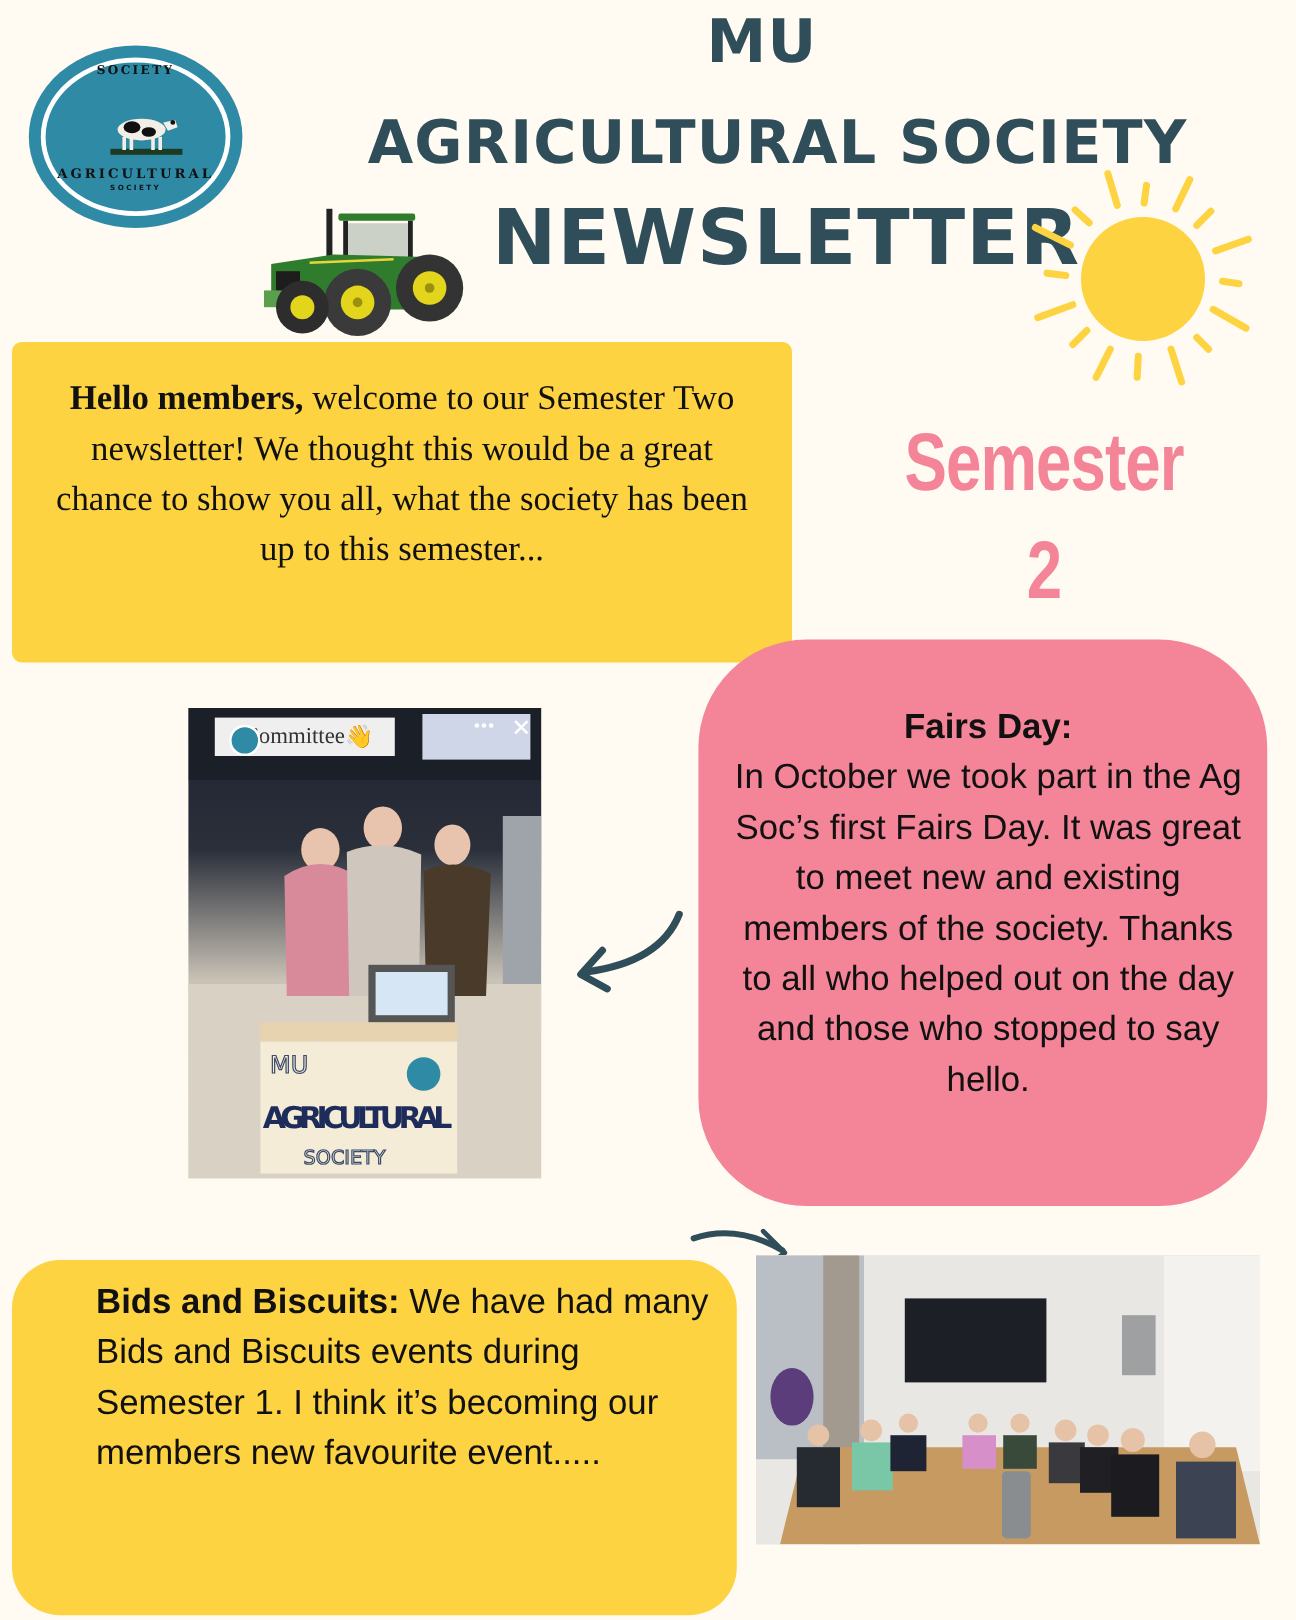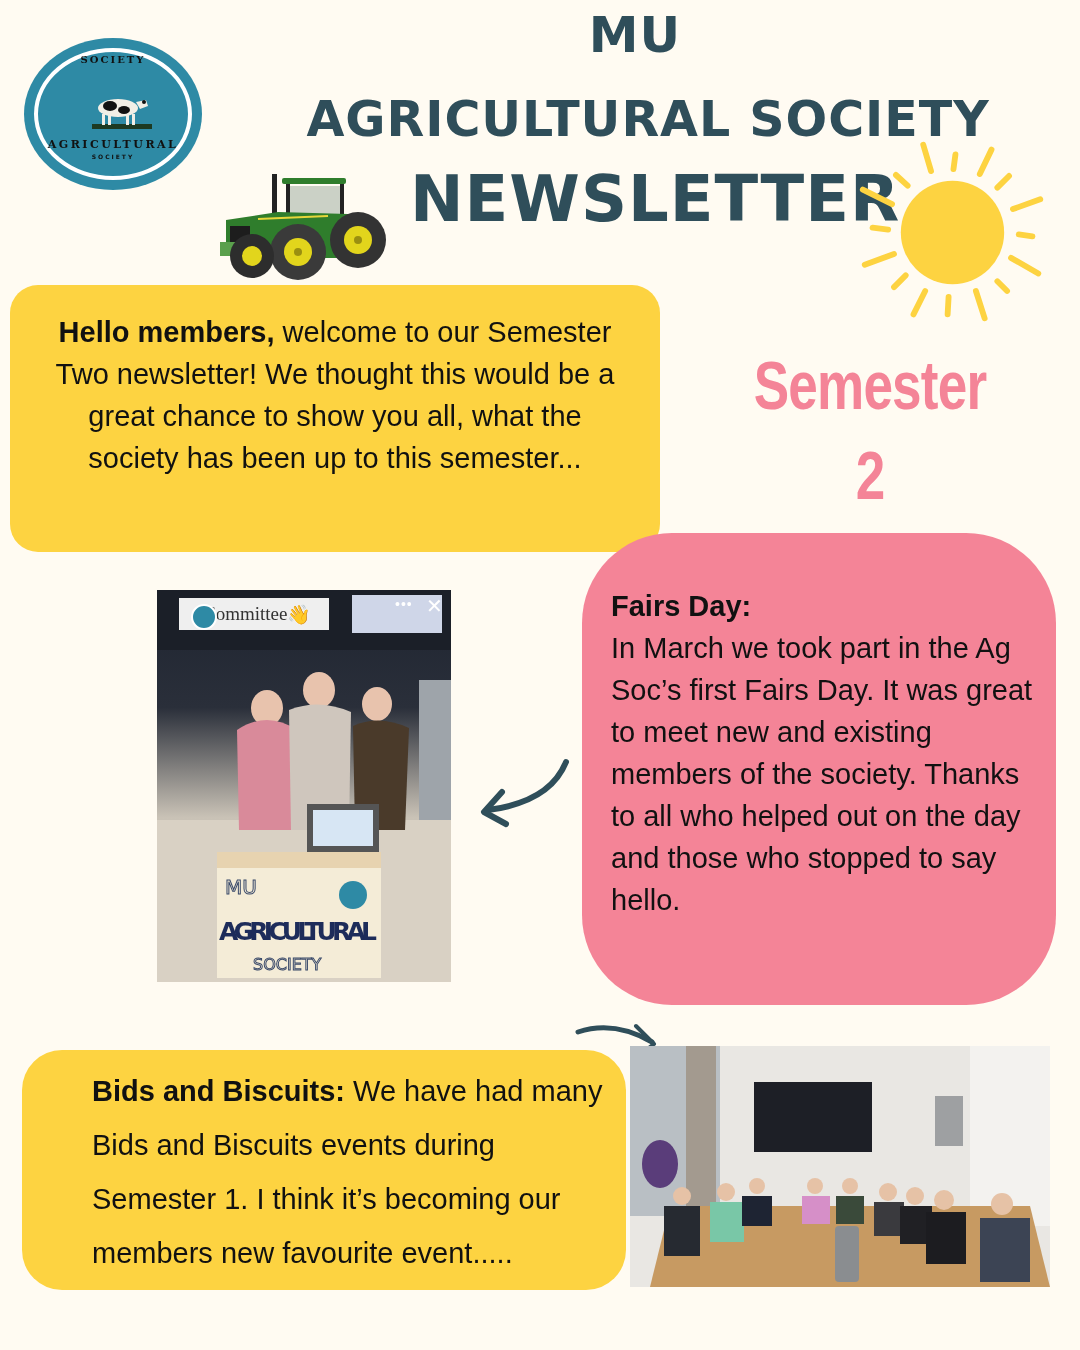--- a/index.html
+++ b/index.html
@@ -50,41 +50,41 @@
   .t2 { left: 238px; top: 86px; width: 820px; font-size: 50px; line-height: 66px; transform: scaleX(0.98); }
   .t3 { left: 410px; top: 166px; width: 460px; font-size: 64px; line-height: 66px; }
 
   .tractor { left: 218px; top: 172px; width: 170px; height: 112px; }
   .sun { left: 855px; top: 135px; width: 195px; height: 195px; }
 
   
   .bubble { box-sizing: border-box; }
   .b-hello {
     left: 10px; top: 285px; width: 650px; height: 267px;
-    background: #fdd341; border-radius: 28px;
+    background: #fdd341; border-radius: 8px;
     padding: 26px 30px; text-align: center;
-    font-family: Liberation Sans, sans-serif; font-size: 29px; line-height: 42px;
+    font-family: Liberation Serif, serif; font-size: 29px; line-height: 42px;
   }
   .semester {
     left: 700px; top: 340px; width: 340px; text-align: center;
     font-family: "Liberation Sans", sans-serif; font-weight: bold;
     font-size: 68px; line-height: 90px; color: #f48497;
     transform: scaleX(0.78); letter-spacing: -1px;
   }
   .b-fairs {
     left: 582px; top: 533px; width: 474px; height: 472px;
     background: #f48497; border-radius: 90px;
-    padding: 52px 20px 0 29px; text-align: left;
+    padding: 52px 20px 0 29px; text-align: center;
     font-size: 29px; line-height: 42px;
   }
   .b-bids {
-    left: 10px; top: 1050px; width: 604px; height: 240px;
+    left: 10px; top: 1050px; width: 604px; height: 296px;
     background: #fdd341; border-radius: 40px;
     padding: 14px 20px 0 70px; text-align: left;
-    font-size: 29px; line-height: 54px; margin-left: 12px;
+    font-size: 29px; line-height: 42px;
   }
   .bold { font-weight: bold; }
 
   
   .photo1 {
     left: 157px; top: 590px; width: 294px; height: 392px; overflow: hidden;
     background: linear-gradient(180deg, #1e2430 0%, #2a2f3a 30%, #c9c2b6 58%, #d8d0c3 100%);
   }
   .photo2 {
     left: 630px; top: 1046px; width: 420px; height: 241px; overflow: hidden;
@@ -210,21 +210,21 @@
   <span class="story-close">✕</span>
 </div>
 
 <svg class="abs arrow1" viewBox="0 0 110 75">
   <path d="M96 4 Q80 44 18 52" stroke="#2f4e5a" stroke-width="6" fill="none" stroke-linecap="round"></path>
   <path d="M32 34 L14 54 L36 66" stroke="#2f4e5a" stroke-width="6" fill="none" stroke-linecap="round" stroke-linejoin="round"></path>
 </svg>
 
 <div class="abs bubble b-fairs">
   <div class="bold">Fairs Day:</div>
-  <div>In March we took part in the Ag Soc’s first Fairs Day. It was great to meet new and existing members of the society. Thanks to all who helped out on the day and those who stopped to say hello.</div>
+  <div>In October we took part in the Ag Soc’s first Fairs Day. It was great to meet new and existing members of the society. Thanks to all who helped out on the day and those who stopped to say hello.</div>
 </div>
 
 <svg class="abs arrow2" viewBox="0 0 90 32">
   <path d="M4 12 Q40 0 78 22" stroke="#2f4e5a" stroke-width="5" fill="none" stroke-linecap="round"></path>
   <path d="M62 6 L80 24 L72 30" stroke="#2f4e5a" stroke-width="4" fill="none" stroke-linecap="round" stroke-linejoin="round"></path>
 </svg>
 
 <div class="abs bubble b-bids">
   <span class="bold">Bids and Biscuits:</span><span> We have had many Bids and Biscuits events during Semester 1. I think it’s becoming our members new favourite event.....</span>
 </div>

